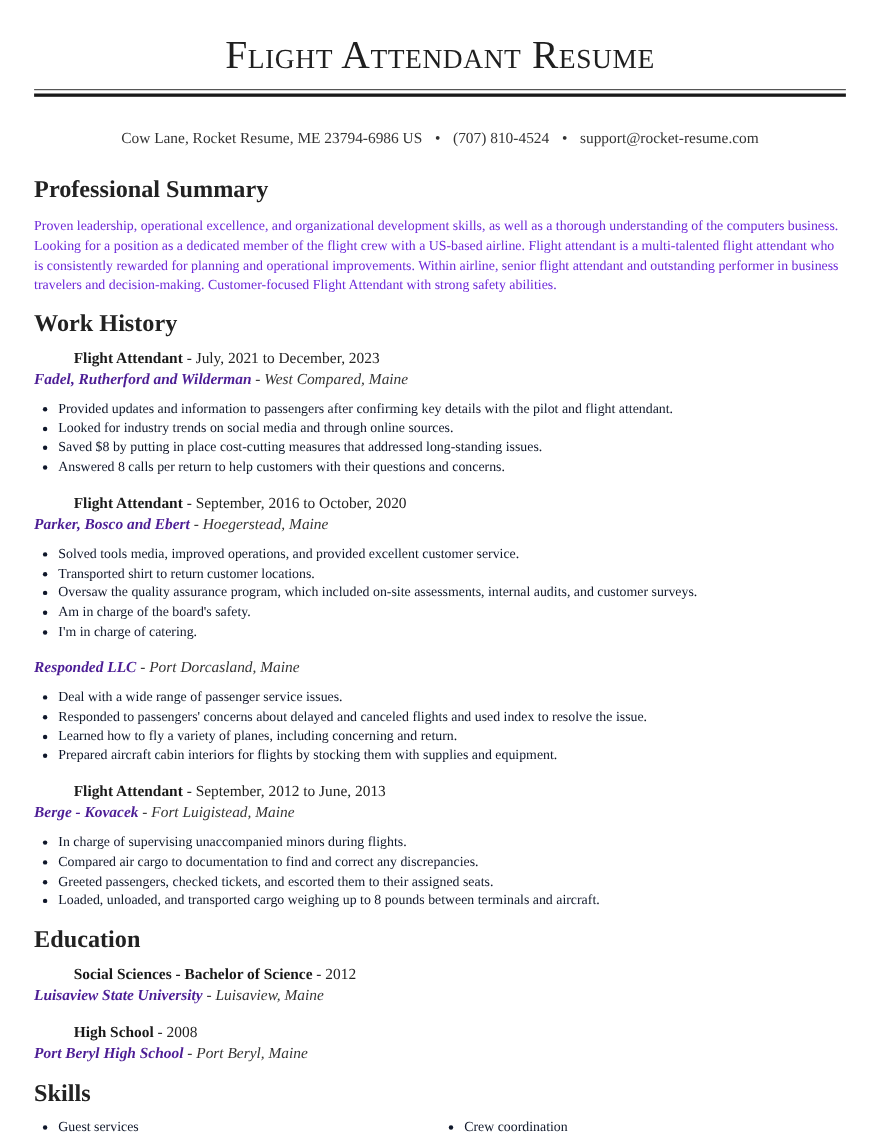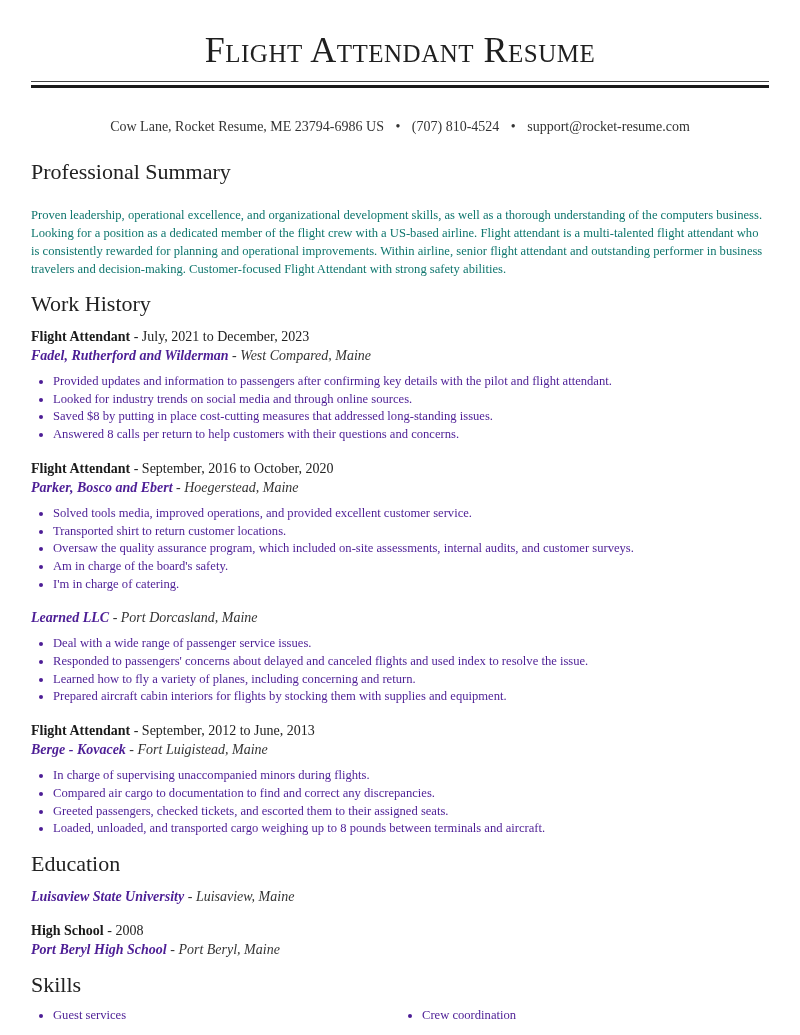--- a/index.html
+++ b/index.html
@@ -15,33 +15,33 @@
     letter-spacing: 0.5px; line-height: 42px; color: #1f1f1f;
   }
   .rule { margin-top: 10px; }
   .rule .thin { height: 1px; background: #444; }
   .rule .thick { height: 3px; background: #1a1a1a; margin-top: 3px; }
   .contact {
     text-align: center; font-size: 14px; margin-top: 30px; line-height: 18px; color: #333;
   }
   .contact .sep { margin: 0 8px; }
   h2 {
-    font-weight: normal; font-size: 22px; margin: 0; line-height: 28px; color: #222;
+    font-weight: bold; font-size: 22px; margin: 0; line-height: 28px; color: #222;
   }
   .sec-summary { margin-top: 22px; }
-  .summary { font-size: 12.6px; line-height: 18px; margin-top: 20px; color: #0f766e; }
+  .summary { font-size: 12.6px; line-height: 18px; margin-top: 10px; color: #6d28d9; }
   .sec-work { margin-top: 12px; }
   .job { margin-top: 9px; }
   .job + .job { margin-top: 15px; }
-  .line1 { font-size: 14px; line-height: 19px; }
+  .line1 { font-size: 14px; line-height: 19px; margin-left: 36px; }
   .line1 b { font-weight: bold; color: #1a1a1a; }
   .line2 { font-size: 14px; line-height: 19px; font-style: italic; color: #333; }
   .line2 b { font-weight: bold; color: #4c1d95; }
   ul { margin: 8px 0 0 0; padding-left: 22px; }
-  li { font-size: 12.6px; line-height: 17.7px; color: #4c1d95; }
+  li { font-size: 12.6px; line-height: 17.7px; color: #0f172a; }
   .sec-edu { margin-top: 12px; }
   .edu { margin-top: 9px; }
   .edu + .edu { margin-top: 15px; }
   .sec-skills { margin-top: 12px; }
   .skills { display: flex; margin-top: 8px; }
   .skills ul { margin: 0; width: 364px; }
 </style>
 </head>
 <body>
 
@@ -87,21 +87,21 @@
       <ul>
         <li>Solved tools media, improved operations, and provided excellent customer service.</li>
         <li>Transported shirt to return customer locations.</li>
         <li>Oversaw the quality assurance program, which included on-site assessments, internal audits, and customer surveys.</li>
         <li>Am in charge of the board's safety.</li>
         <li>I'm in charge of catering.</li>
       </ul>
     </div>
 
     <div class="job">
-      <div class="line2"><b>Learned LLC</b><span> - Port Dorcasland, Maine</span></div>
+      <div class="line2"><b>Responded LLC</b><span> - Port Dorcasland, Maine</span></div>
       <ul>
         <li>Deal with a wide range of passenger service issues.</li>
         <li>Responded to passengers' concerns about delayed and canceled flights and used index to resolve the issue.</li>
         <li>Learned how to fly a variety of planes, including concerning and return.</li>
         <li>Prepared aircraft cabin interiors for flights by stocking them with supplies and equipment.</li>
       </ul>
     </div>
 
     <div class="job">
       <div class="line1"><b>Flight Attendant</b><span> - September, 2012 to June, 2013</span></div>
@@ -112,20 +112,21 @@
         <li>Greeted passengers, checked tickets, and escorted them to their assigned seats.</li>
         <li>Loaded, unloaded, and transported cargo weighing up to 8 pounds between terminals and aircraft.</li>
       </ul>
     </div>
   </section>
 
   <section class="sec-edu">
     <h2>Education</h2>
 
     <div class="edu">
+      <div class="line1"><b>Social Sciences - Bachelor of Science</b><span> - 2012</span></div>
       <div class="line2"><b>Luisaview State University</b><span> - Luisaview, Maine</span></div>
     </div>
 
     <div class="edu">
       <div class="line1"><b>High School</b><span> - 2008</span></div>
       <div class="line2"><b>Port Beryl High School</b><span> - Port Beryl, Maine</span></div>
     </div>
   </section>
 
   <section class="sec-skills">

